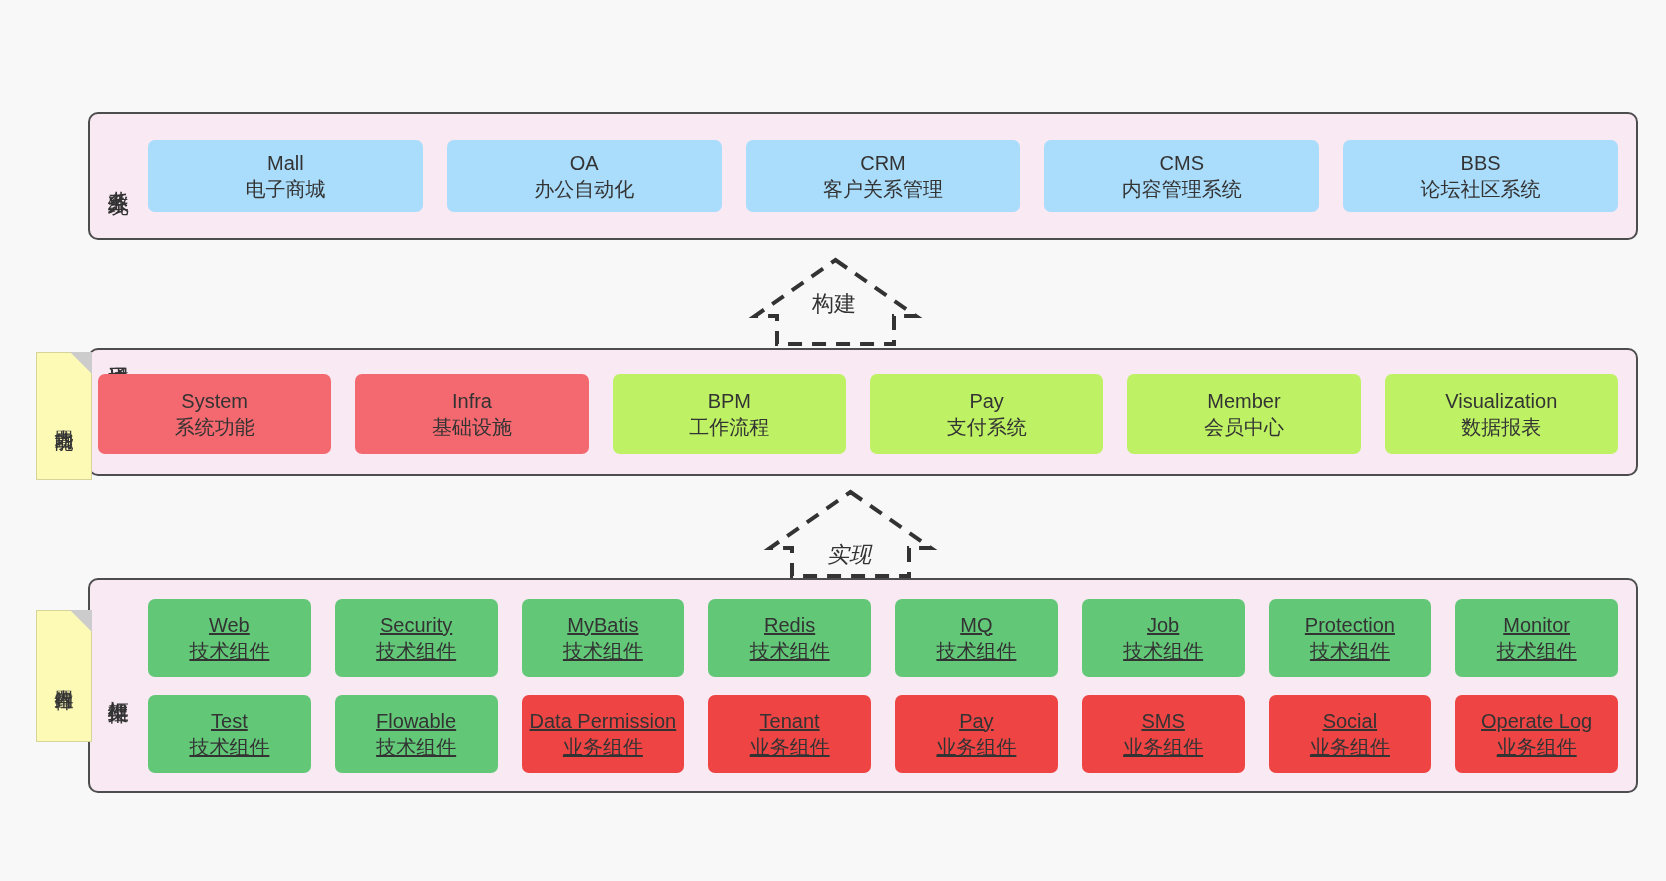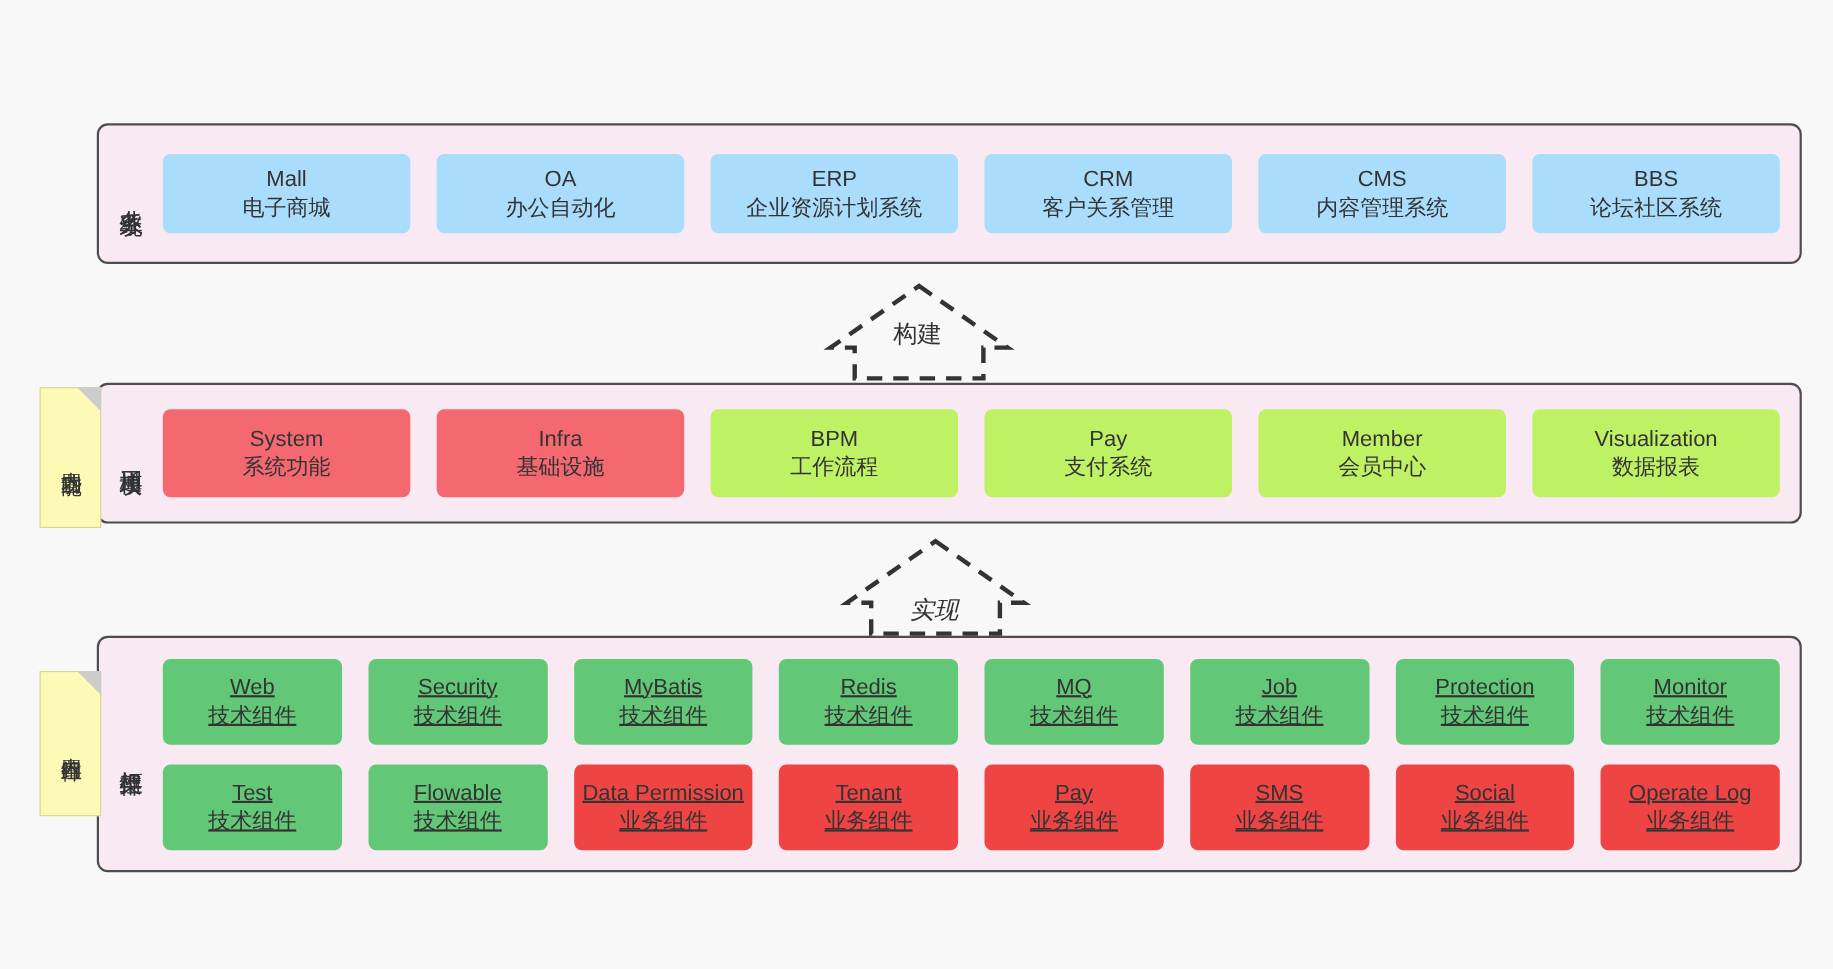--- a/index.html
+++ b/index.html
@@ -80,21 +80,21 @@
 
   
   .c-blue       { background: #aadcfb; }
   .c-red        { background: #f4696f; }
   .c-pink       { background: #bef264; }
   .c-green      { background: #62c878; }
   .c-lightgreen { background: #ef4444; text-align: center; }
 
   
   #layer-business { left: 88px;  top: 112px; width: 1550px; height: 128px; }
-  #layer-common   { left: 88px;  top: 348px; width: 1550px; height: 128px; }
+  #layer-common   { left: 88px;  top: 348px; width: 1550px; height: 128px; flex-direction: column; }
   #layer-framework{ left: 88px;  top: 578px; width: 1550px; height: 215px; }
 
   #layer-business .cell  { height: 72px; }
   #layer-common   .cell  { height: 80px; }
   #layer-framework .cell { height: 78px; text-decoration: underline; }
 
   
   .note {
     position: absolute;
     width: 56px;
@@ -153,24 +153,20 @@
       <div class="row">
         <div class="cell c-blue">
           <span class="l1">Mall</span>
           <span class="l2">电子商城</span>
         </div>
         <div class="cell c-blue">
           <span class="l1">OA</span>
           <span class="l2">办公自动化</span>
         </div>
         <div class="cell c-blue">
-          <span class="l1">ERP</span>
-          <span class="l2">企业资源计划系统</span>
-        </div>
-        <div class="cell c-blue">
           <span class="l1">CRM</span>
           <span class="l2">客户关系管理</span>
         </div>
         <div class="cell c-blue">
           <span class="l1">CMS</span>
           <span class="l2">内容管理系统</span>
         </div>
         <div class="cell c-blue">
           <span class="l1">BBS</span>
           <span class="l2">论坛社区系统</span>

